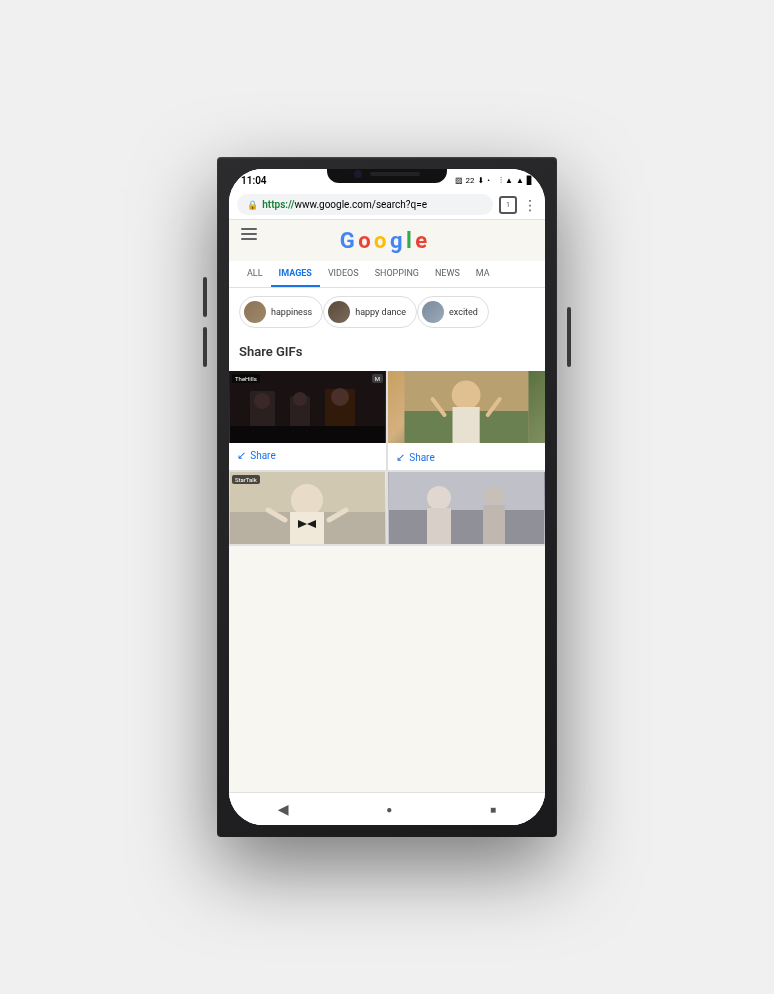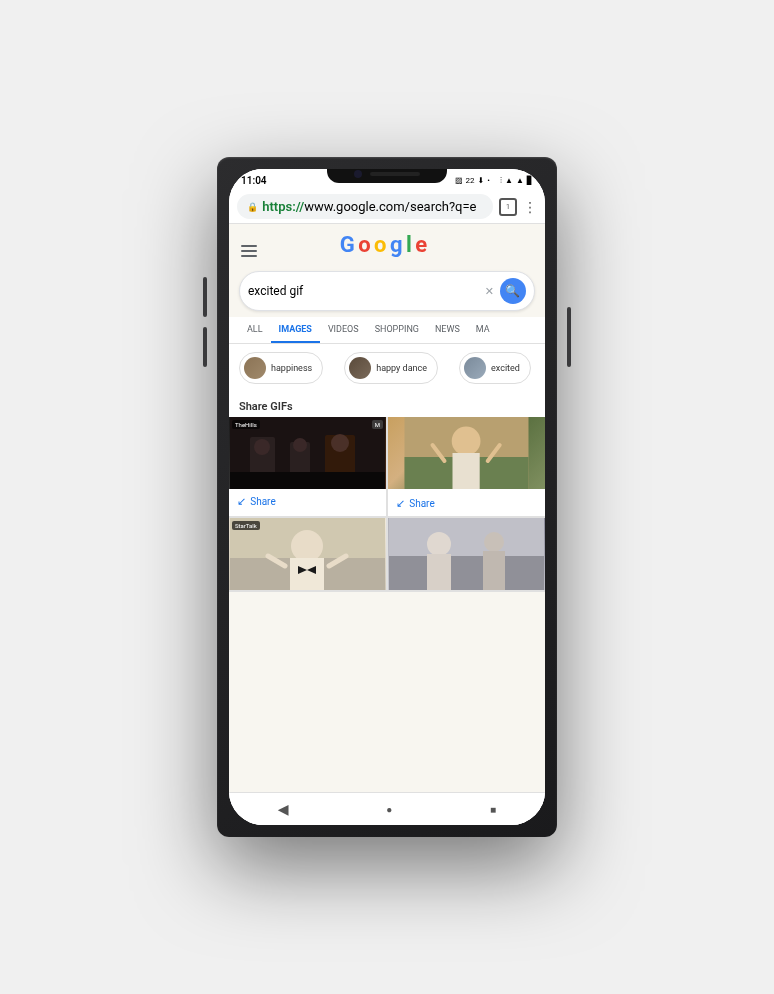--- a/index.html
+++ b/index.html
@@ -9,21 +9,21 @@
       justify-content: center;
       align-items: center;
       min-height: 100vh;
       font-family: 'Roboto', Arial, sans-serif;
     }
 
     .phone-outer {
       width: 340px;
       height: 680px;
       background: linear-gradient(145deg, #2c2c2e, #1a1a1c);
-      border-radius: 12px;
+      border-radius: 4px;
       padding: 12px;
       box-shadow: 0 30px 80px rgba(0,0,0,0.5), inset 0 1px 2px rgba(255,255,255,0.15);
       position: relative;
     }
 
     .phone-inner {
       width: 100%;
       height: 100%;
       background: #fff;
       border-radius: 34px;
@@ -131,21 +131,21 @@
       padding: 5px 10px;
       display: flex;
       align-items: center;
       gap: 4px;
     }
     .lock-icon {
       color: #188038;
       font-size: 9px;
     }
     .url-text {
-      font-size: 13px;
+      font-size: 10px;
       color: #000;
     }
     .url-text span {
       color: #188038;
       font-weight: 600;
     }
     .tab-icon {
       width: 18px;
       height: 18px;
       border: 2px solid #555;
@@ -169,21 +169,21 @@
       background: #f8f6f0;
       scrollbar-width: none;
     }
     .page-content::-webkit-scrollbar { display: none; }
 
     
     .google-header {
       background: #f8f6f0;
       padding: 8px 12px;
       display: flex;
-      align-items: flex-end;
+      align-items: flex-start;
       justify-content: space-between;
     }
     .hamburger {
       display: flex;
       flex-direction: column;
       gap: 3px;
     }
     .hamburger span {
       width: 16px;
       height: 2px;
@@ -292,21 +292,21 @@
       height: 18px;
       background: #fbbc04;
       border-radius: 3px;
       display: inline-block;
     }
 
     
     .category-chips {
       background: #fff;
       display: flex;
-      gap: 21px;
+      gap: 0;
       padding: 8px 10px;
       overflow-x: hidden;
       align-items: flex-start;
     }
     .chip {
       display: flex;
       align-items: center;
       gap: 5px;
       border: 1px solid #ddd;
       border-radius: 20px;
@@ -328,24 +328,24 @@
       background: #ccc;
       display: flex;
       align-items: center;
       justify-content: center;
       font-size: 8px;
       color: #666;
     }
 
     
     .section-title {
-      font-size: 11px;
+      font-size: 13px;
       font-weight: 600;
       color: #333;
-      padding: 8px 10px 4px;
+      padding: 8px 10px 12px;
       background: #fff;
     }
 
     
     .gif-grid {
       display: grid;
       grid-template-columns: 1fr 1fr;
       gap: 2px;
       background: #e0e0e0;
       padding: 0 0 2px 0;
@@ -497,27 +497,20 @@
             <span class="g-blue">G</span>
             <span class="g-red">o</span>
             <span style="color:#fbbc04;">o</span>
             <span class="g-blue">g</span>
             <span class="g-green">l</span>
             <span class="g-red">e</span>
           </div>
           <div style="width:24px;"></div>
         </div>
 
-        <div class="search-box-container">
-          <div class="search-input-text">excited gif</div>
-          <span class="search-x">✕</span>
-          <div class="search-btn">
-            <span class="search-btn-icon">🔍</span>
-          </div>
-        </div>
 
         <div class="nav-tabs">
           <div class="nav-tab">ALL</div>
           <div class="nav-tab active">IMAGES</div>
           <div class="nav-tab">VIDEOS</div>
           <div class="nav-tab">SHOPPING</div>
           <div class="nav-tab">NEWS</div>
           <div class="nav-tab">MA</div>
         </div>
 

